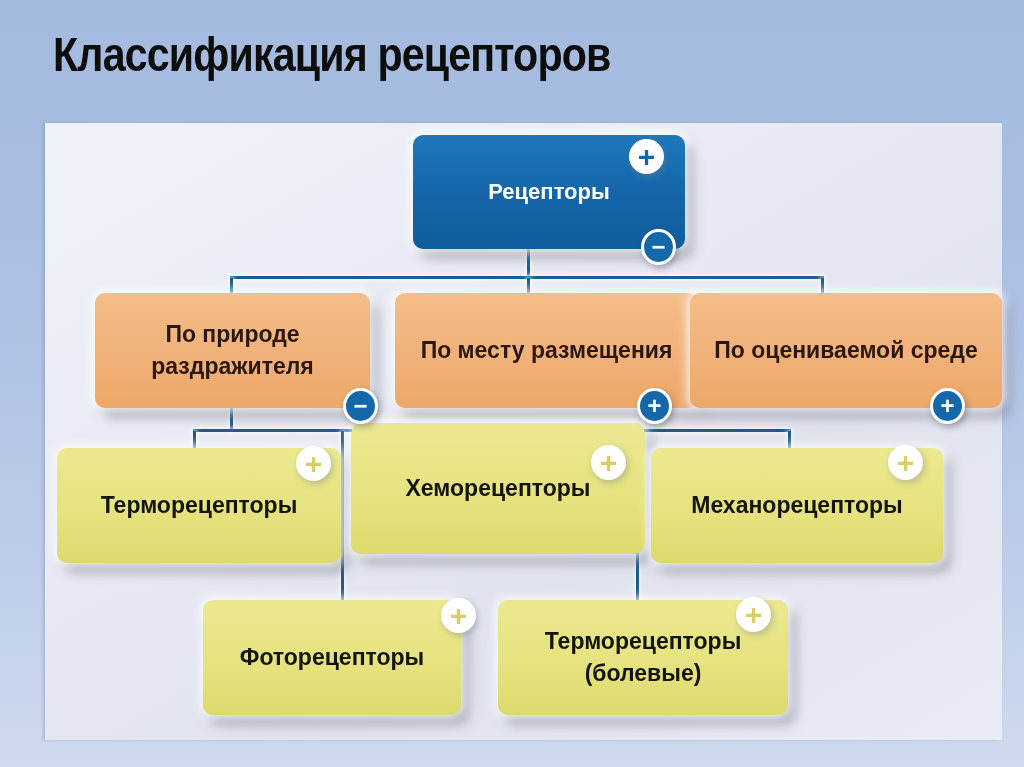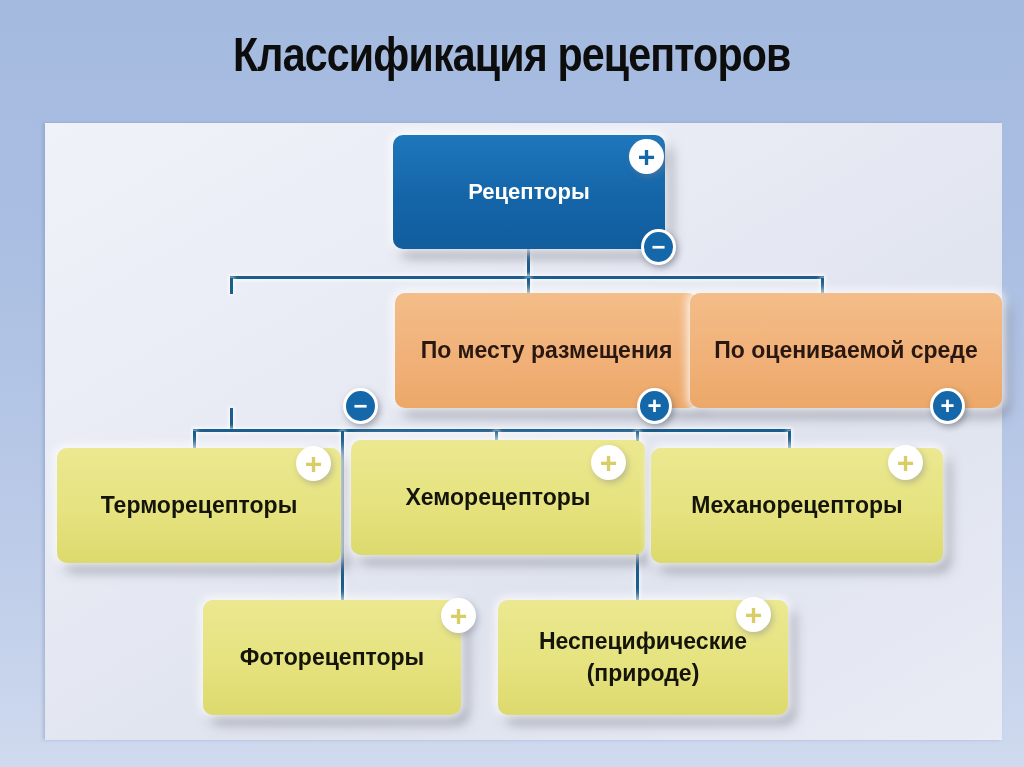--- a/index.html
+++ b/index.html
@@ -3,21 +3,21 @@
 <meta charset="utf-8">
 <style>
   html,body{margin:0;padding:0;}
   #stage{
     position:relative;width:1024px;height:767px;overflow:hidden;
     background:linear-gradient(180deg,#a4bade 0%,#a9bee2 30%,#bccbe8 70%,#cfdaee 100%);
     font-family:"Liberation Sans",sans-serif;
   }
   
   .slide-title{
-    position:absolute;left:0;top:26px;width:1024px;text-align:center;
+    position:absolute;left:0;top:26px;width:1024px;
     color:#0d0d0d;font-size:49px;font-weight:700;letter-spacing:-1px;
   }
   .slide-title .squeeze{display:inline-block;transform:scaleX(.84);transform-origin:center;}
   
   .panel{
     position:absolute;left:45px;top:123px;width:957px;height:617px;
     background:linear-gradient(150deg,#f0f2f9 0%,#e8ebf4 35%,#dfe3ee 65%,#e9ecf5 100%);
     box-shadow:-2px 0 3px rgba(110,130,170,.35);
   }
   
@@ -27,21 +27,21 @@
   }
   
   .node{
     position:absolute;border-radius:10px;display:flex;align-items:center;justify-content:center;
     text-align:center;
     box-shadow:0 0 10px 3px rgba(255,255,255,.85),7px 9px 12px rgba(96,100,118,.5);
   }
   .node .node-label{display:block;padding:0 18px;}
   .node.root{
     background:linear-gradient(180deg,#1f77bb 0%,#1465a8 55%,#115d9e 100%);
-    color:#fff;font-size:22px;font-weight:700;
+    color:#fff;font-size:22px;font-weight:700;margin-left:20px;
   }
   .node.orange{
     background:linear-gradient(180deg,#f4bd89 0%,#f0b077 60%,#eca868 100%);
     color:#2a1810;font-size:23px;font-weight:600;line-height:1.35;
   }
   .node.yellow{
     background:linear-gradient(180deg,#ebe890 0%,#e5e27e 60%,#dcd96d 100%);
     color:#141408;font-size:23px;font-weight:600;line-height:1.35;
   }
   
@@ -85,41 +85,44 @@
   <div class="line" style="left:193px;top:431px;width:3px;height:18px"></div>
   <div class="line" style="left:341px;top:431px;width:3px;height:170px"></div>
   <div class="line" style="left:495px;top:431px;width:3px;height:18px"></div>
   <div class="line" style="left:636px;top:431px;width:3px;height:170px"></div>
   <div class="line" style="left:788px;top:431px;width:3px;height:18px"></div>
 
   <div class="node root" style="left:393px;top:135px;width:272px;height:114px">
     <span class="node-label">Рецепторы</span>
   </div>
 
+  <div class="node orange" style="left:95px;top:293px;width:275px;height:115px">
+    <span class="node-label">По природе раздражителя</span>
+  </div>
   <div class="node orange" style="left:395px;top:293px;width:303px;height:115px">
     <span class="node-label">По месту размещения</span>
   </div>
   <div class="node orange" style="left:690px;top:293px;width:312px;height:115px">
     <span class="node-label">По оцениваемой среде</span>
   </div>
 
   <div class="node yellow" style="left:57px;top:448px;width:284px;height:115px">
     <span class="node-label">Терморецепторы</span>
   </div>
-  <div class="node yellow" style="left:351px;top:440px;width:294px;height:115px">
+  <div class="node yellow" style="left:351px;top:423px;width:294px;height:131px">
     <span class="node-label">Хеморецепторы</span>
   </div>
   <div class="node yellow" style="left:651px;top:448px;width:292px;height:115px">
     <span class="node-label">Механорецепторы</span>
   </div>
   <div class="node yellow" style="left:203px;top:600px;width:258px;height:115px">
     <span class="node-label">Фоторецепторы</span>
   </div>
   <div class="node yellow" style="left:498px;top:600px;width:290px;height:115px">
-    <span class="node-label">Неспецифические (природе)</span>
+    <span class="node-label">Терморецепторы (болевые)</span>
   </div>
 
   <div class="badge circle-white glyph-blue" style="left:629px;top:139px">+</div>
   <div class="badge circle-blue" style="left:641px;top:229px">−</div>
 
   <div class="badge circle-blue" style="left:343px;top:388px">−</div>
   <div class="badge circle-blue" style="left:637px;top:388px">+</div>
   <div class="badge circle-blue" style="left:930px;top:388px">+</div>
 
   <div class="badge circle-white glyph-yellow" style="left:296px;top:446px">+</div>

